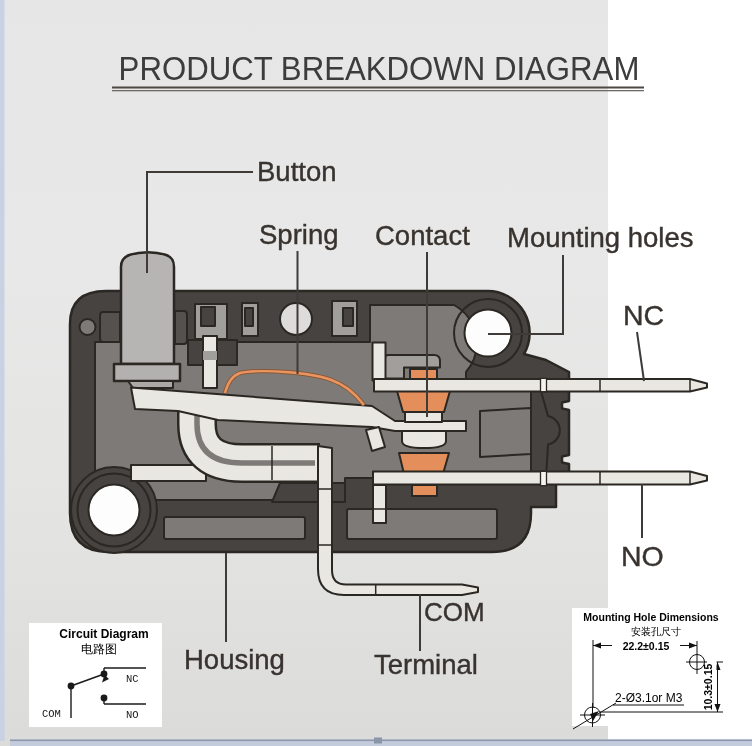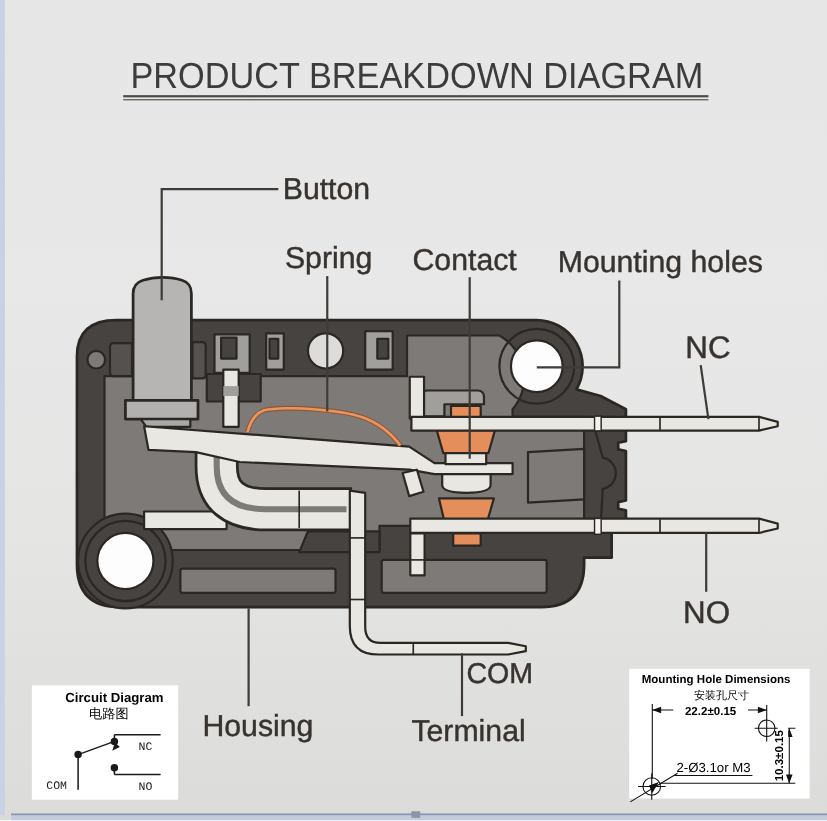--- a/index.html
+++ b/index.html
@@ -1,17 +1,17 @@
 <!DOCTYPE html>
 <html><head>
 <meta charset="utf-8">
 <style>
 html,body{margin:0;padding:0;}
 body{width:752px;height:746px;overflow:hidden;font-family:"Liberation Sans",sans-serif;}
-#page{position:relative;width:752px;height:746px;background:linear-gradient(180deg,#e6e6e7 0%,#e8e8e8 35%,#e4e4e3 68%,#dbdbd9 100%);}
+#page{position:relative;width:608px;height:746px;background:linear-gradient(180deg,#e6e6e7 0%,#e8e8e8 35%,#e4e4e3 68%,#dbdbd9 100%);}
 svg{position:absolute;left:0;top:0;}
 </style>
 </head>
 <body>
 <div id="page">
 <svg width="752" height="746" viewBox="0 0 752 746">
 
   <rect x="0" y="0" width="4.5" height="741" fill="#c8d2e4"></rect>
   <rect x="10" y="739.5" width="742" height="6.5" fill="#c3ccdc"></rect>
   <rect x="10" y="739.5" width="742" height="1.6" fill="#8e99af"></rect>

